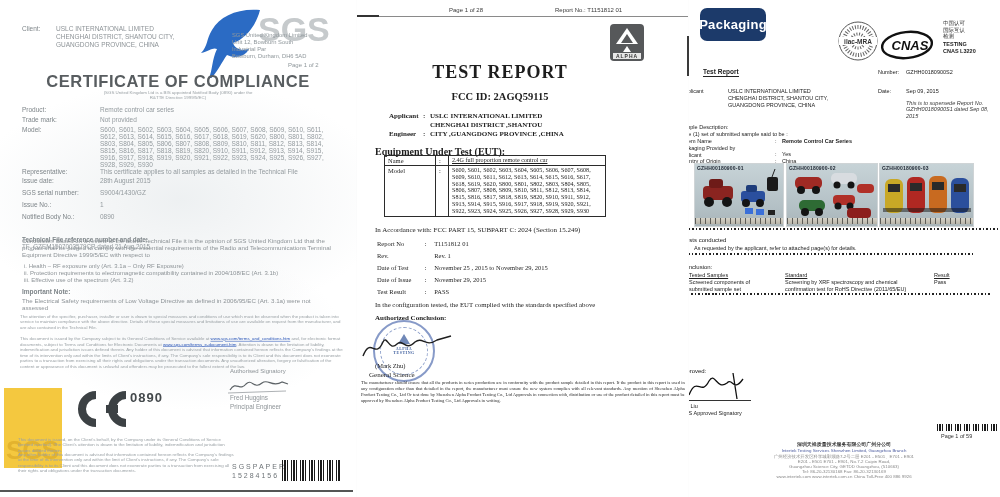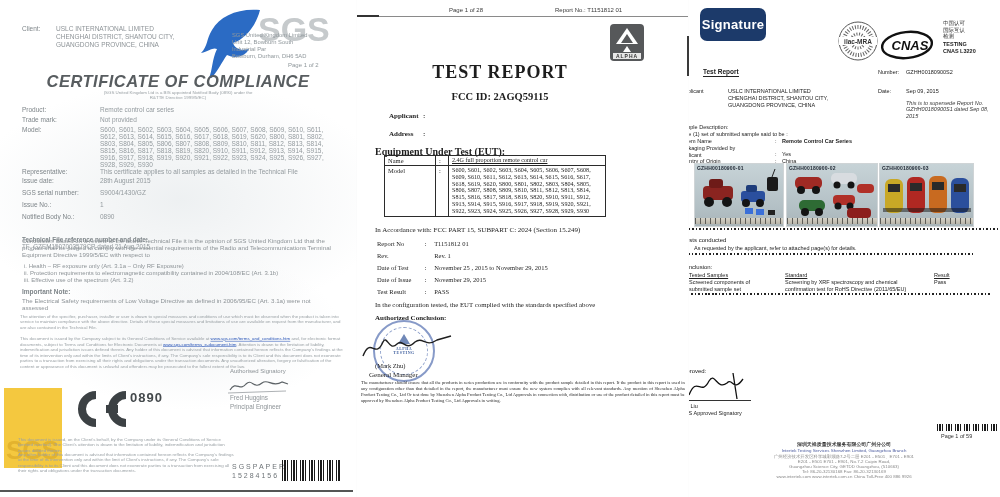--- a/index.html
+++ b/index.html
@@ -9,21 +9,21 @@
   .t{position:absolute;white-space:pre-line;}
   .tiny{font-size:8px;transform:scale(.55);transform-origin:top left;line-height:1.25;}
   .tinyC{font-size:8px;transform:scale(.55);transform-origin:top center;text-align:center;line-height:1.3;}
   
   #doc-left{left:0;width:356px;color:#8d9397;}
   #doc-left .wm{position:absolute;border-radius:50%;pointer-events:none;}
   .lrow{position:absolute;left:22px;width:322px;font-size:6.5px;line-height:6.9px;}
   .lrow .llab{display:inline-block;width:78px;vertical-align:top;color:#7e8589;}
   .lrow .lval{display:inline-block;width:238px;vertical-align:top;white-space:pre-line;color:#939a9e;}
   .lefttitle{left:0;width:356px;text-align:center;font-size:16.5px;font-weight:bold;
-             color:#585d60;letter-spacing:.5px;font-style:italic;}
+             color:#585d60;letter-spacing:.5px;}
   .link{color:#2a56b8;text-decoration:underline;}
   .barcode{position:absolute;background:repeating-linear-gradient(90deg,#1a1a1a 0 1px,transparent 1px 2px,
            #1a1a1a 2px 4px,transparent 4px 5px,#1a1a1a 5px 6px,transparent 6px 9px);}
   
   #doc-mid{left:357px;width:331px;font-family:"Liberation Serif",serif;color:#1d1d1d;}
   #doc-mid .rule{position:absolute;left:0;top:16px;width:331px;height:1px;background:#8a8a8a;}
   #doc-mid .ruledark{position:absolute;left:0;top:15px;width:22px;height:2px;background:#333;}
   .euttable{position:absolute;left:27px;top:155px;width:222px;border-collapse:collapse;}
   .euttable td{border:1px solid #2b2b2b;padding:1px 3px;vertical-align:top;}
   .euttable .lab{width:44px;font-size:6.5px;}
@@ -151,22 +151,25 @@
     <polygon points="17,22 21,28 13,28" fill="#ffffff"></polygon>
     <rect x="3" y="29" width="28" height="6" fill="#e8e8e8"></rect>
     <text x="17" y="34" font-size="5" font-weight="bold" fill="#333" text-anchor="middle" font-family="Liberation Sans,sans-serif" letter-spacing="1">ALPHA</text>
   </svg>
 
   <span class="t" style="left:58px;top:62px;width:170px;text-align:center;font-size:18px;font-weight:bold;letter-spacing:1px;">TEST REPORT</span>
   <span class="t" style="left:58px;top:91px;width:170px;text-align:center;font-size:10.5px;font-weight:bold;">FCC ID: 2AGQ59115</span>
 
   <span class="t" style="left:32px;top:112px;font-size:7px;font-weight:bold;">Applicant</span>
   <span class="t" style="left:66px;top:112px;font-size:7px;font-weight:bold;">:</span>
-  <span class="t" style="left:32px;top:130px;font-size:7px;font-weight:bold;">Address</span>
+  <span class="t" style="left:32px;top:130px;font-size:7px;font-weight:bold;">Engineer</span>
   <span class="t" style="left:66px;top:130px;font-size:7px;font-weight:bold;">:</span>
+  <span class="t" style="left:73px;top:112px;font-size:7px;font-weight:bold;line-height:9px;width:180px;">USLC INTERNATIONAL LIMITED
+CHENGHAI DISTRICT ,SHANTOU
+CITY ,GUANGDONG PROVINCE ,CHINA</span>
 
   <span class="t" style="left:18px;top:146px;font-size:10px;font-weight:bold;">Equipment Under Test (EUT):</span>
 
   <table class="euttable">
     <tbody>
         <tr>
       <td class="lab">Name</td>
       <td class="col">:</td>
       <td class="val" style="text-decoration:underline;">2.4G full proportion remote control car</td>
     </tr>
@@ -206,28 +209,28 @@
 
   <div class="stamp">
     <div class="inner"></div>
     <div class="tri"></div>
     <span class="band">ALPHA TESTING</span>
   </div>
   <svg class="t" style="left:2px;top:326px;" width="100" height="40" viewBox="0 0 100 40">
     <path d="M4 30 C12 10 16 34 24 16 C28 8 30 26 38 18 C44 12 46 26 56 16 C64 10 66 22 78 14 L92 10" fill="none" stroke="#1f1f1f" stroke-width="1.4"></path>
   </svg>
   <span class="t" style="left:18px;top:362px;font-size:6.5px;">(Mark Zhu)</span>
-  <span class="t" style="left:12px;top:371px;font-size:7px;">General Manager</span>
+  <span class="t" style="left:12px;top:371px;font-size:7px;">General Science</span>
 
   <span class="t" style="left:4px;top:380px;font-size:8px;transform:scale(.57);transform-origin:top left;width:568px;line-height:1.3;text-align:justify;color:#2a2a2a;">The manufacturer should ensure that all the products in series production are in conformity with the product sample detailed in this report. If the product in this report is used in any configuration other than that detailed in the report, the manufacturer must ensure the new system complies with all relevant standards. Any mention of Shenzhen Alpha Product Testing Co., Ltd Or test done by Shenzhen Alpha Product Testing Co., Ltd Approvals in connection with, distribution or use of the product detailed in this report must be approved by Shenzhen Alpha Product Testing Co., Ltd Approvals in writing.</span>
 </div>
 <div class="t" style="left:687px;top:36px;width:2px;height:40px;background:#3a3a3a;"></div>
 
 <div class="doc" id="doc-right">
-  <div class="itklogo">Signature</div>
+  <div class="itklogo">Packaging</div>
 
   <svg class="t" style="left:148px;top:20px;" width="42" height="42" viewBox="0 0 42 42">
     <circle cx="21" cy="21" r="19" fill="none" stroke="#555" stroke-width="1"></circle>
     <circle cx="21" cy="21" r="14" fill="none" stroke="#666" stroke-width="4" stroke-dasharray="1 1.6"></circle>
     <circle cx="21" cy="21" r="7" fill="none" stroke="#666" stroke-width="3" stroke-dasharray="1 1.6"></circle>
     <rect x="2" y="17" width="38" height="8" fill="#ffffff"></rect>
     <text x="21" y="23.5" font-size="6.5" font-weight="bold" fill="#333" text-anchor="middle" font-family="Liberation Sans,sans-serif">ilac-MRA</text>
   </svg>
   <svg class="t" style="left:190px;top:28px;" width="62" height="34" viewBox="0 0 62 34">
     <ellipse cx="28" cy="17" rx="25" ry="13" fill="none" stroke="#111" stroke-width="2.4" transform="rotate(-6 28 17)"></ellipse>

